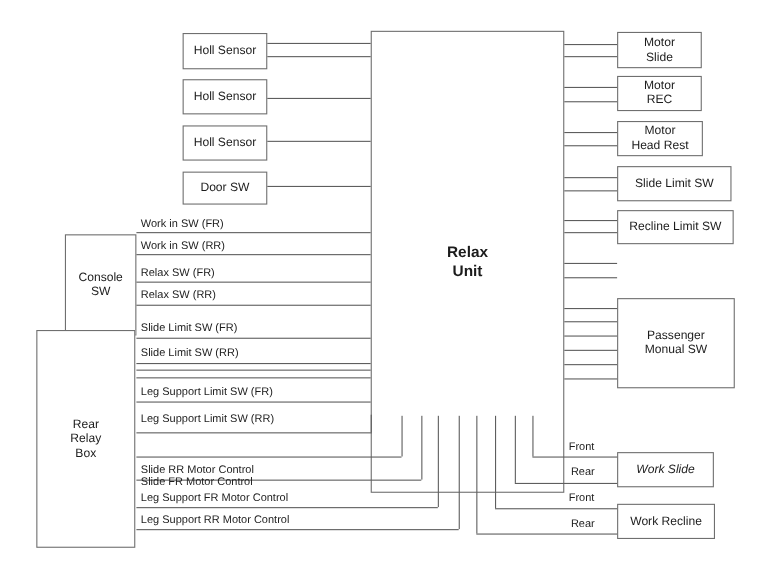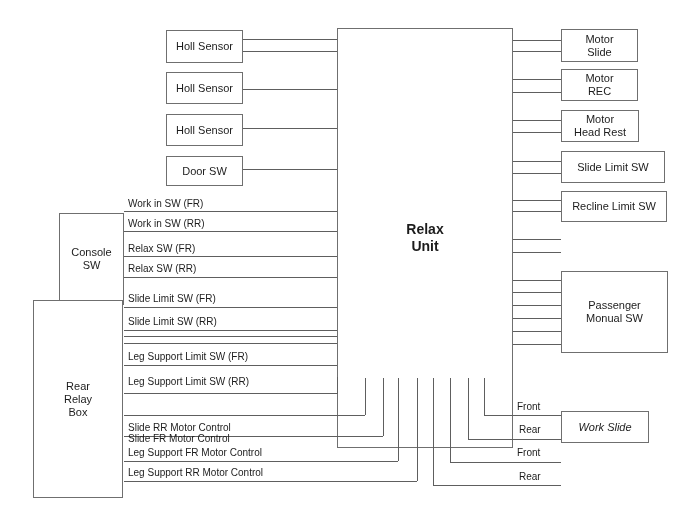--- a/index.html
+++ b/index.html
@@ -68,20 +68,23 @@
   <div class="bx" style="left:561px;top:191px;width:106px;height:31px;">
     <span class="lbl">Recline Limit SW</span>
   </div>
   <div class="bx" style="left:561px;top:271px;width:107px;height:82px;">
     <span class="lbl">Passenger
 Monual SW</span>
   </div>
   <div class="bx" style="left:561px;top:411px;width:88px;height:32px;font-style:italic;">
     <span class="lbl">Work Slide</span>
   </div>
+  <div class="bx" style="left:561px;top:458px;width:89px;height:32px;">
+    <span class="lbl">Work Recline</span>
+  </div>
 
   <div class="hl" style="left:243px;top:39px;width:94px;"></div>
   <div class="hl" style="left:243px;top:51px;width:94px;"></div>
   <div class="hl" style="left:243px;top:89px;width:94px;"></div>
   <div class="hl" style="left:243px;top:128px;width:94px;"></div>
   <div class="hl" style="left:243px;top:169px;width:94px;"></div>
 
   <div class="hl" style="left:124px;top:211px;width:213px;"></div>
   <div class="hl" style="left:124px;top:231px;width:213px;"></div>
   <div class="hl" style="left:124px;top:256px;width:213px;"></div>

